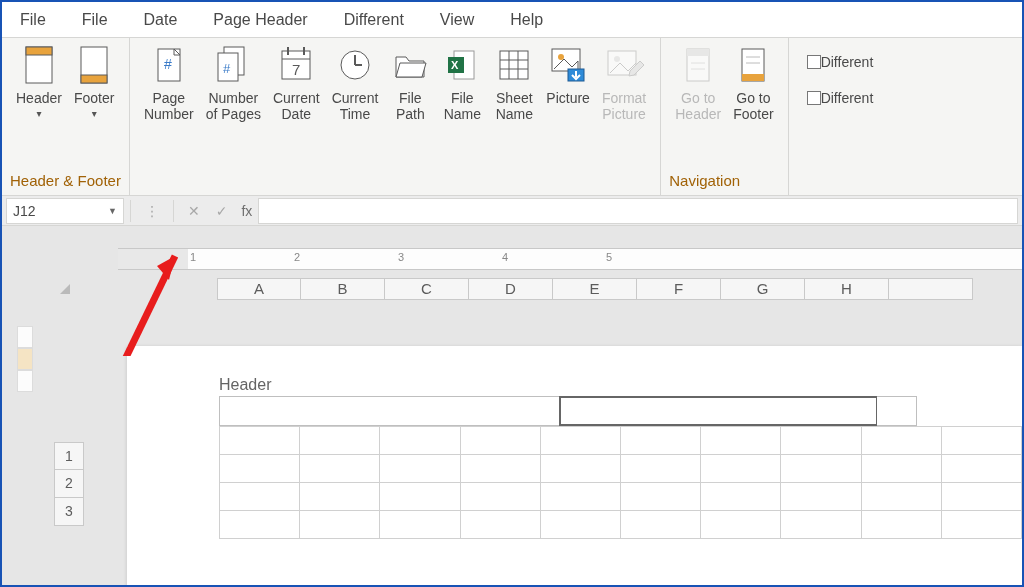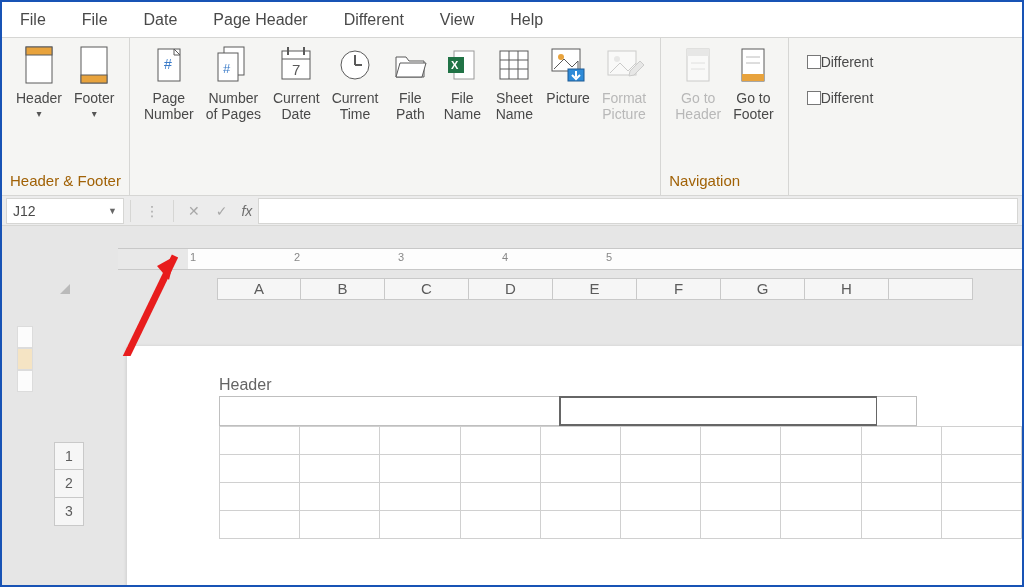--- a/index.html
+++ b/index.html
@@ -30,21 +30,21 @@
   .chk-col{display:flex;flex-direction:column;gap:20px;padding:10px 4px 0 10px;}
   .chk{display:flex;align-items:center;font-size:14px;gap:0;text-align:right;}
   .chk .box{width:14px;height:14px;border:1px solid #777;background:#fff;}
   
   .fbar{height:30px;background:#ececec;display:flex;align-items:center;border-bottom:1px solid var(--border);font-size:14px;}
   .namebox-wrap{display:flex;align-items:center;height:100%;}
   .namebox{width:118px;height:26px;margin:0 0 0 4px;border:1px solid var(--border);background:#fff;display:flex;align-items:center;justify-content:space-between;padding:0 6px;font-size:14px;}
   .namebox .caret{font-size:9px;color:#666;}
   .fbar .sep{width:1px;height:22px;background:var(--border);margin:0 6px;}
   .fbar .fxbtn{color:#a8a8a8;padding:0 8px;}
-  .fbar .fx{font-style:italic;font-size:14px;padding:0 6px;color:#6f6f6f;}
+  .fbar .fx{font-size:14px;padding:0 6px;color:#6f6f6f;}
   .fbar .fxinput{flex:1;height:26px;border:1px solid var(--border);background:#fff;margin-right:4px;}
   
   .area{position:relative;height:361px;background:#e6e6e6;}
   .ruler{position:absolute;left:116px;right:0;top:22px;height:22px;border-top:1px solid #c8c8c8;border-bottom:1px solid #c8c8c8;background:#fdfdfd;display:flex;}
   .ruler .seg{position:relative;width:104px;border-right:0;}
   .ruler .seg span{position:absolute;top:2px;left:2px;font-size:11px;color:#888;}
   .selectall{position:absolute;left:50px;top:50px;width:20px;height:20px;}
   .selectall::after{content:"";position:absolute;right:2px;bottom:2px;border-left:10px solid transparent;border-bottom:10px solid #bababa;}
   .colhdrs{position:absolute;left:215px;top:52px;display:flex;height:22px;}
   .colhdrs .ch{width:84px;border:1px solid #c9c9c9;border-left:none;background:#f6f6f6;text-align:center;font-size:15px;line-height:20px;color:#5c5c5c;}

